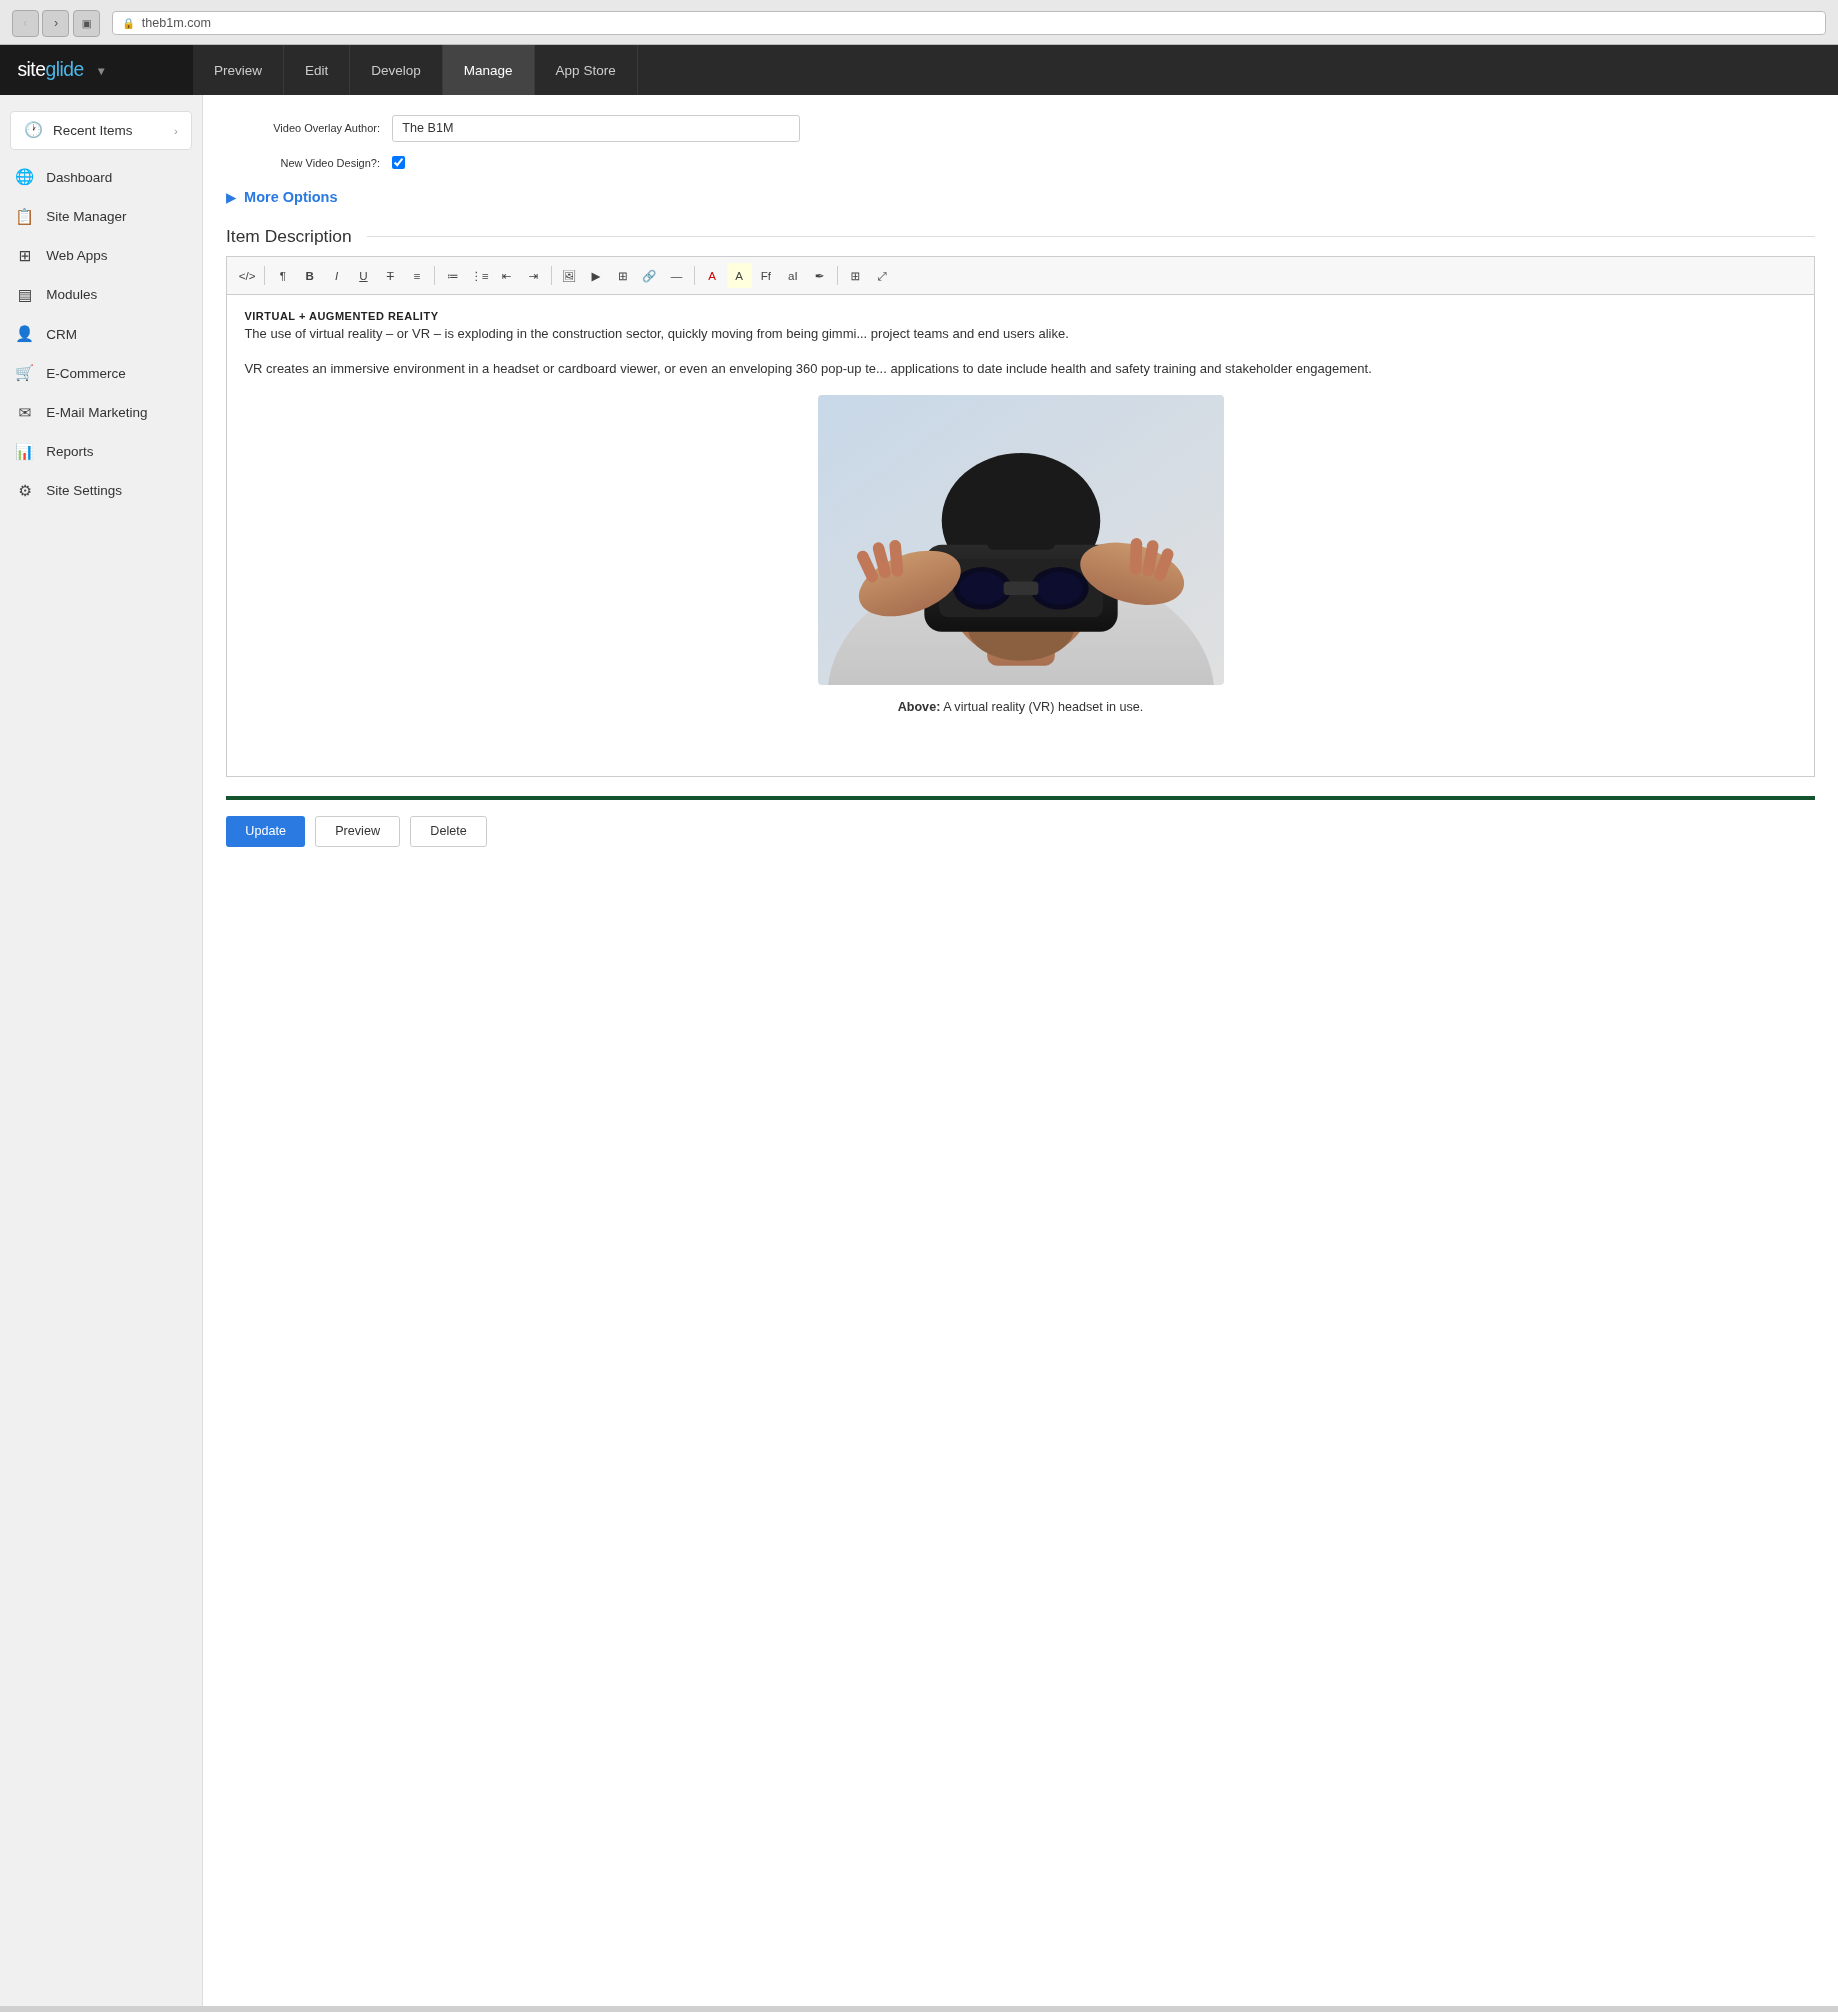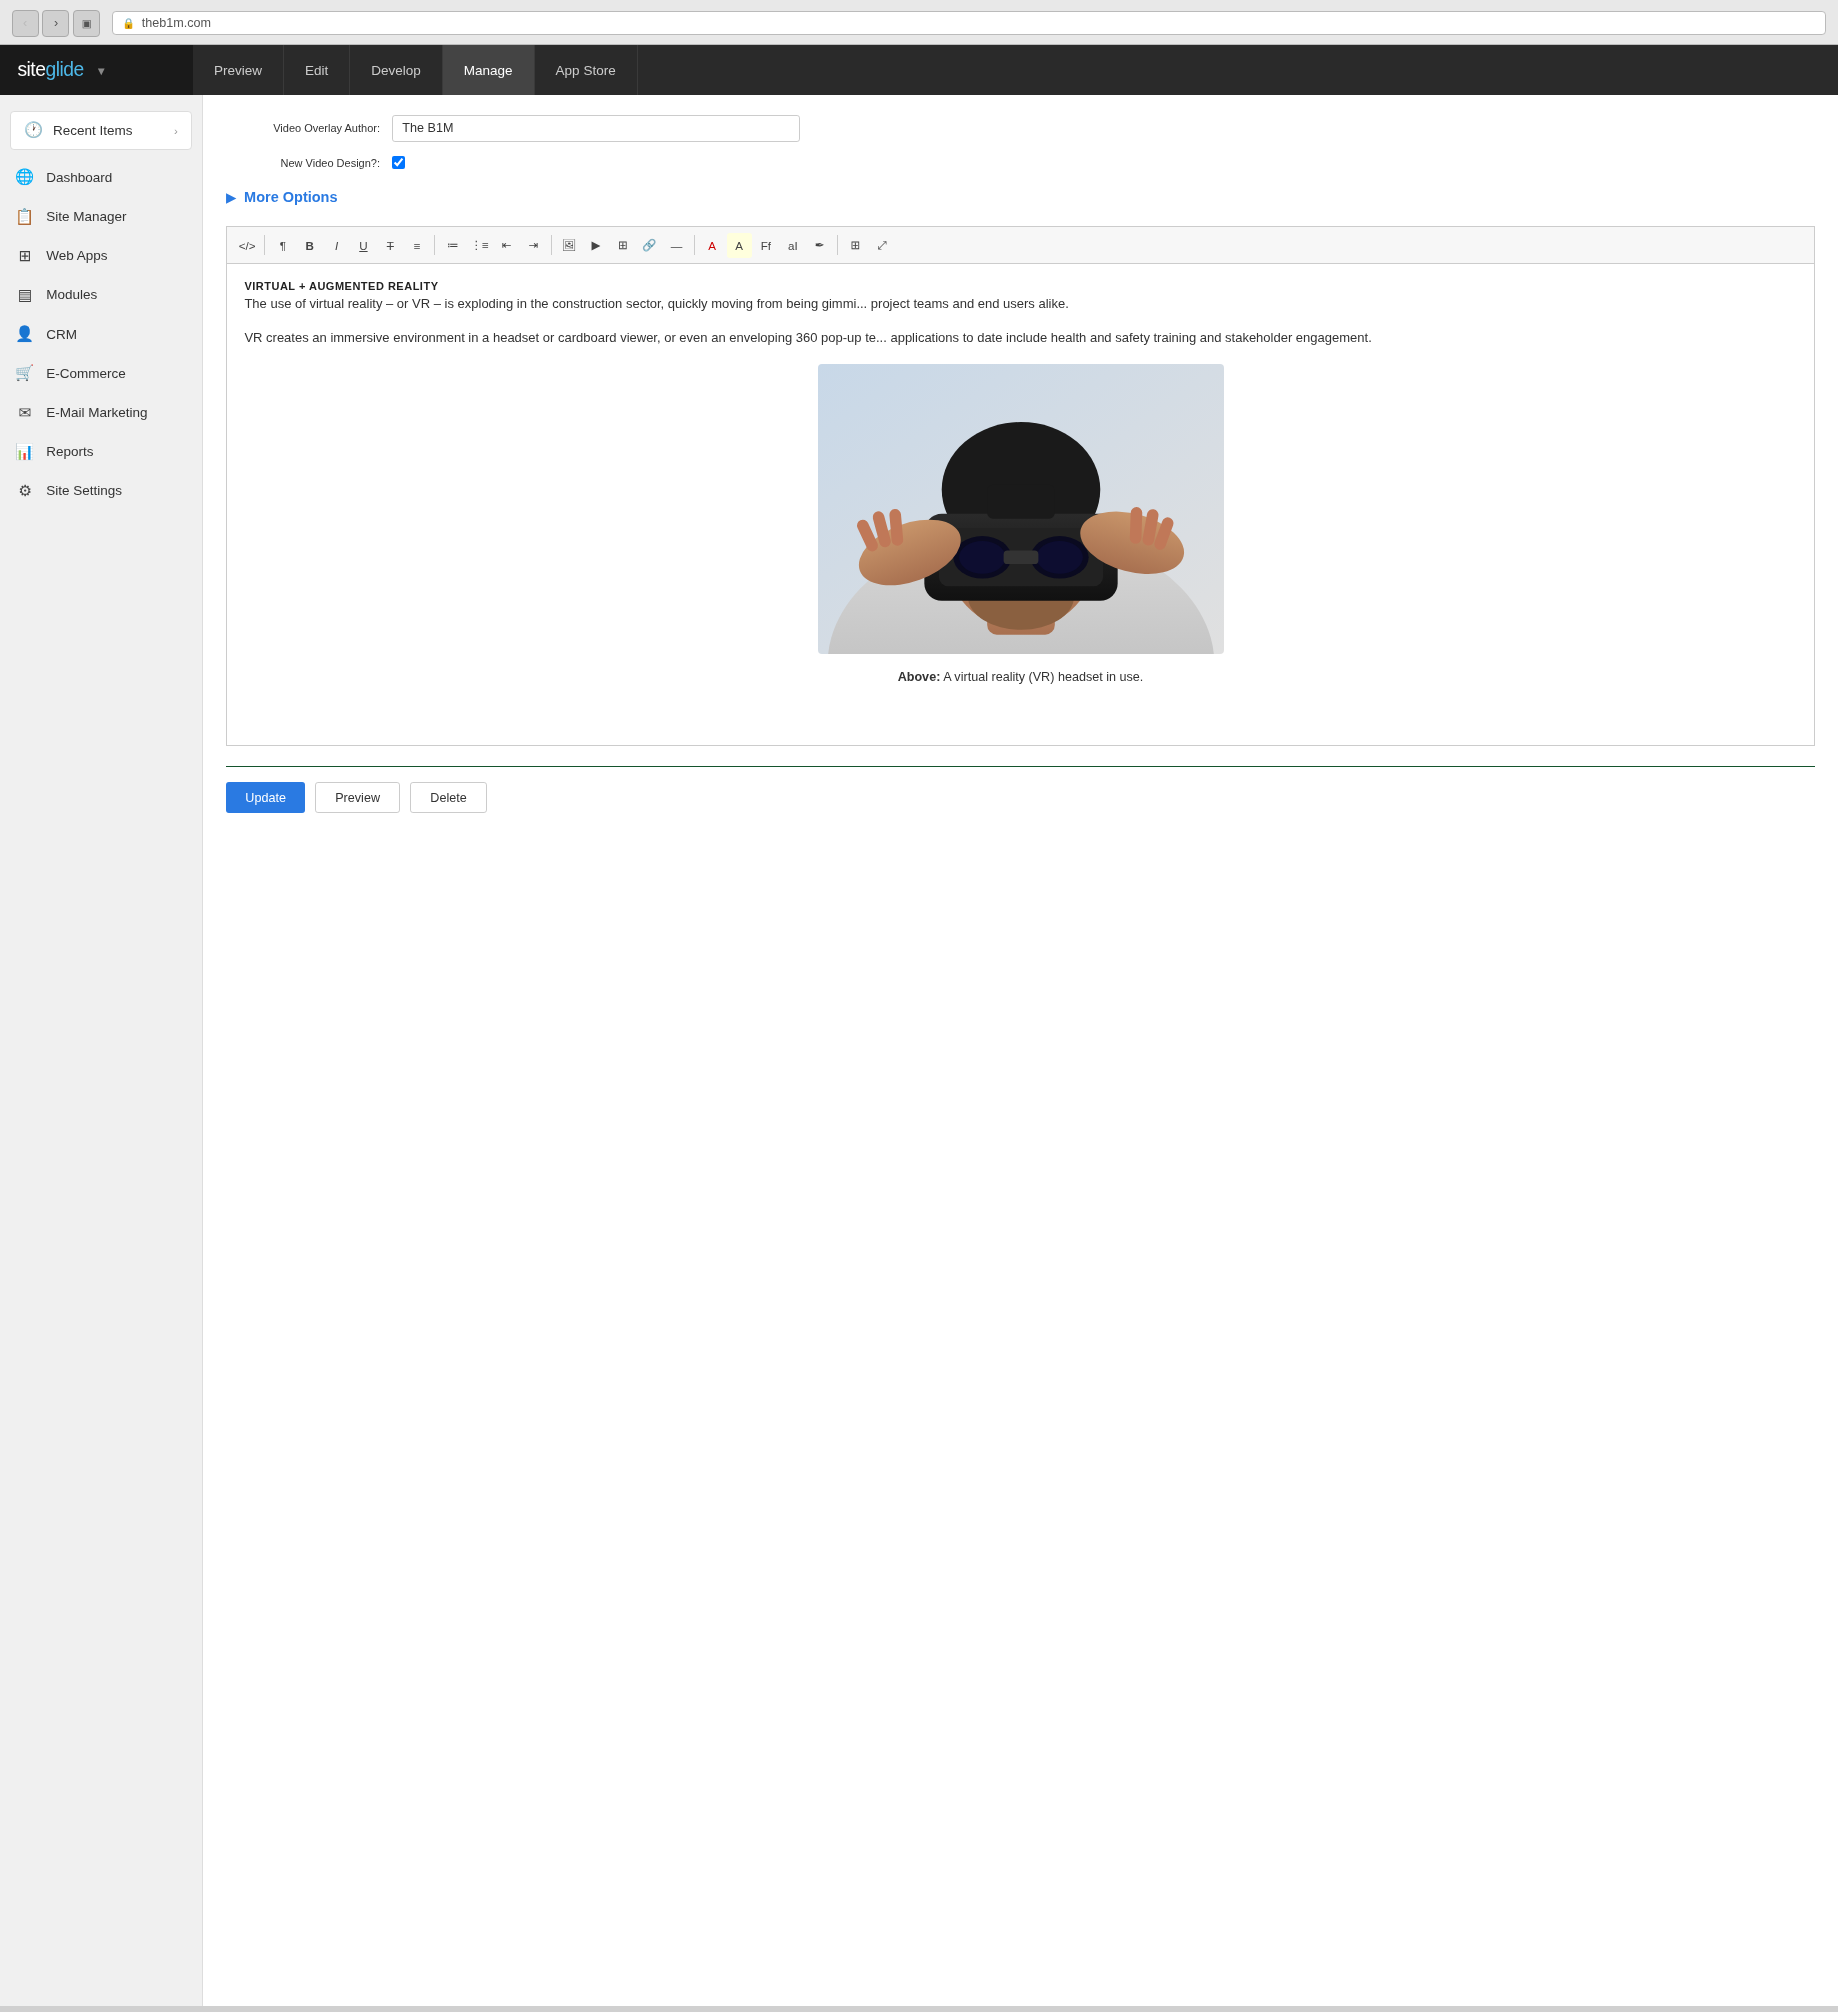--- a/index.html
+++ b/index.html
@@ -275,21 +275,21 @@
       margin-bottom: 15.4px;
     }
     .image-caption strong { font-weight: 700; }
 
     
     .action-buttons {
       display: flex;
       gap: 9.7px;
       margin-top: 19.3px;
       padding-top: 15.4px;
-      border-top: 1px solid #14532d;
+      border-top: 4px solid #14532d;
     }
     .btn-update {
       background: #2a7ae2;
       color: white;
       border: none;
       border-radius: 2.9px;
       padding: 7.7px 19.3px;
       font-size: 12.6px;
       cursor: pointer;
       font-weight: 500;
@@ -398,20 +398,24 @@
       <div class="checkbox-wrap">
         <input type="checkbox" checked="" style="">
       </div>
     </div>
 
     <div class="more-options-row">
       <span class="more-options-arrow">▶</span>
       <span class="more-options-label">More Options</span>
     </div>
 
+    <div class="section-header">
+      <span class="section-title">Item Description</span>
+      <div class="section-divider"></div>
+    </div>
 
     <div class="editor-toolbar">
       <button class="toolbar-btn">&lt;/&gt;</button>
       <span class="toolbar-separator"></span>
       <button class="toolbar-btn">¶</button>
       <button class="toolbar-btn">
           <strong>B</strong>
         </button>
       <button class="toolbar-btn">
           <em>I</em>

